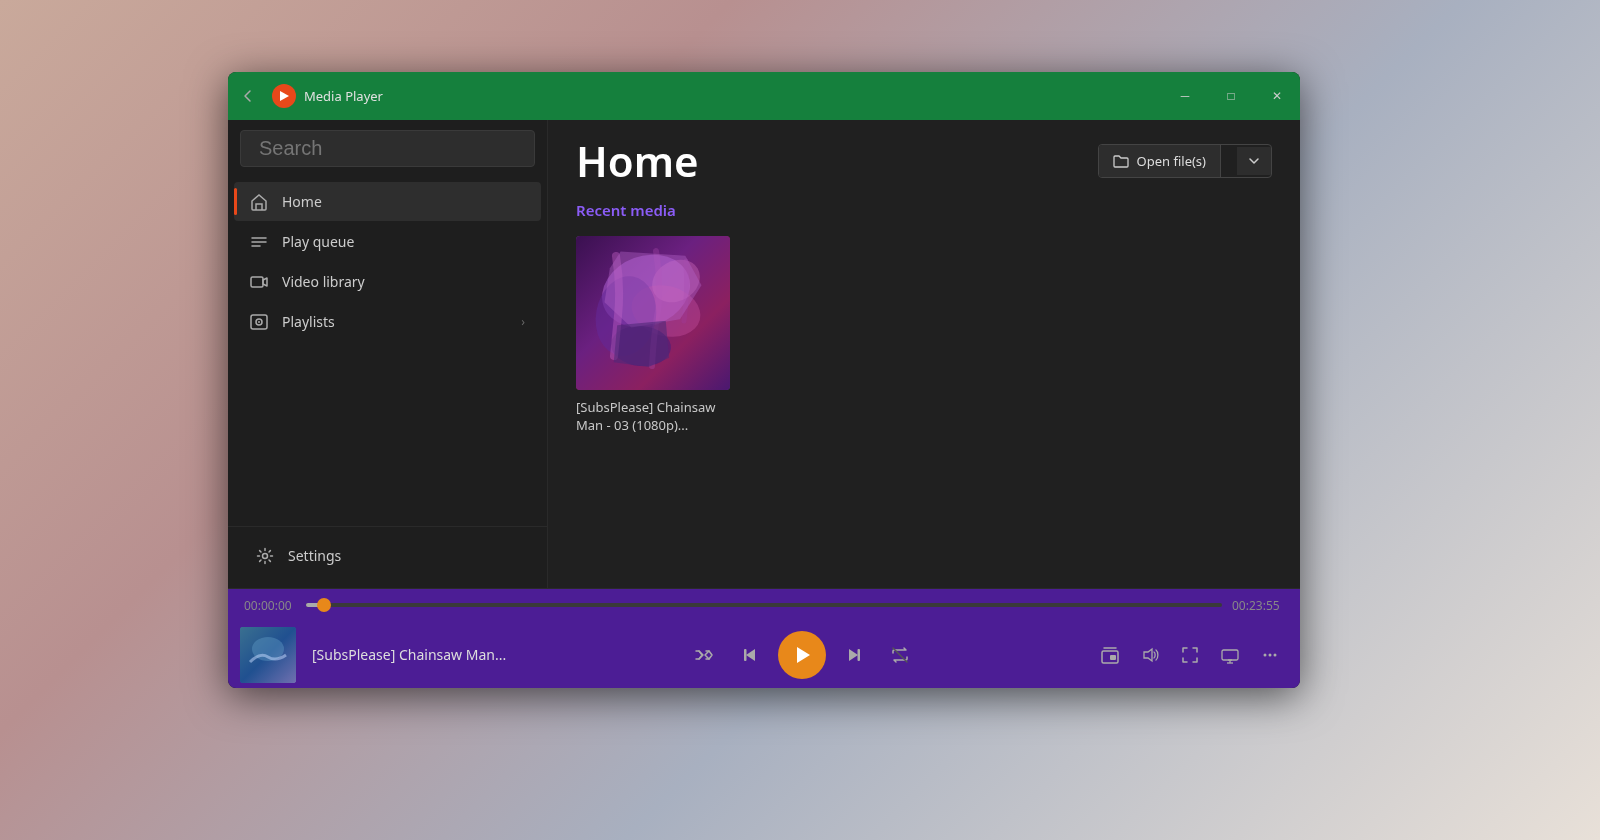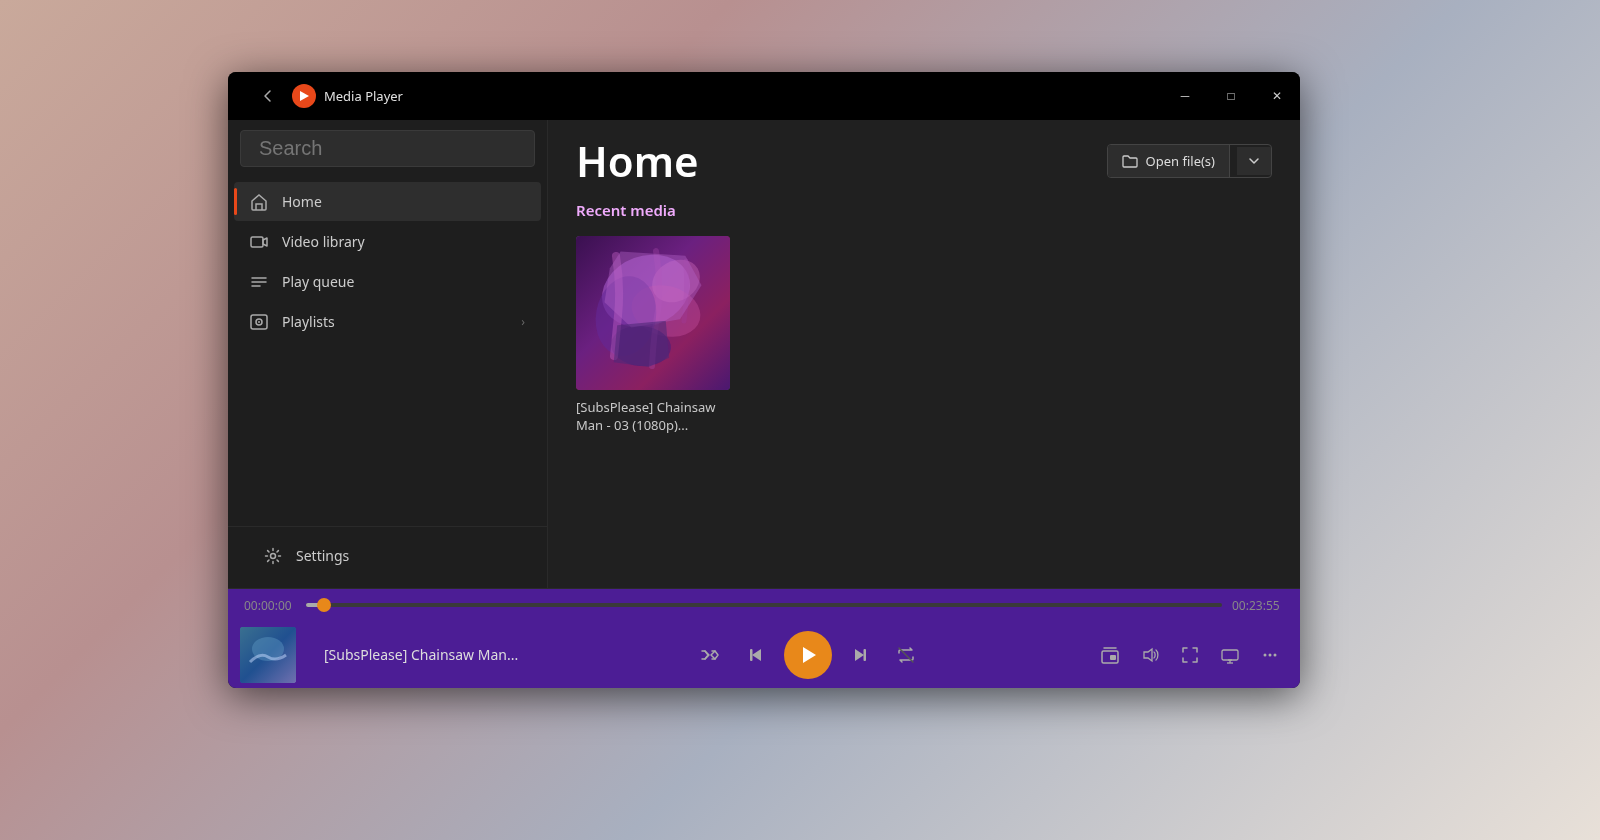--- a/index.html
+++ b/index.html
@@ -32,24 +32,24 @@
       display: flex;
       flex-direction: column;
       overflow: hidden;
       z-index: 10;
       box-shadow: 0 8px 40px rgba(0,0,0,0.6);
     }
 
     
     .titlebar {
       height: 48px;
-      background: #000000;
-      display: flex;
-      align-items: center;
-      padding: 0 24px;
+      background: #15803d;
+      display: flex;
+      align-items: center;
+      padding: 0 4px;
       flex-shrink: 0;
       position: relative;
     }
 
     .titlebar-left {
       display: flex;
       align-items: center;
       gap: 8px;
     }
 
@@ -189,21 +189,21 @@
     .nav-item .nav-label {
       flex: 1;
     }
 
     .nav-item .chevron {
       color: #666;
       font-size: 12px;
     }
 
     .sidebar-bottom {
-      padding: 8px 14px 12px;
+      padding: 8px 6px 12px;
       border-top: 1px solid #2a2a2a;
     }
 
     
     .content {
       flex: 1;
       background: #202020;
       display: flex;
       flex-direction: column;
       overflow: hidden;
@@ -220,21 +220,21 @@
     .page-title-text {
       color: #ffffff;
       font-size: 42px;
       font-weight: 600;
       line-height: 1;
     }
 
     .open-file-btn {
       display: flex;
       align-items: center;
-      gap: 7px;
+      gap: 16px;
       border: 1px solid #444;
       border-radius: 4px;
       overflow: hidden;
     }
 
     .open-file-main {
       display: flex;
       align-items: center;
       gap: 8px;
       padding: 7px 14px;
@@ -253,21 +253,21 @@
       font-size: 13px;
     }
 
     .content-body {
       flex: 1;
       padding: 8px 28px 16px;
       overflow-y: auto;
     }
 
     .section-title {
-      color: #f0abfc;
+      color: #8b5cf6;
       font-size: 15px;
       font-weight: 600;
       margin-bottom: 16px;
     }
 
     .media-grid {
       display: flex;
       gap: 16px;
       flex-wrap: wrap;
     }
@@ -377,21 +377,21 @@
       height: 14px;
       background: #e8881a;
       border-radius: 50%;
     }
 
     .controls-row {
       flex: 1;
       display: flex;
       align-items: center;
       padding: 0 12px;
-      gap: 20px;
+      gap: 8px;
     }
 
     .track-thumbnail {
       width: 56px;
       height: 56px;
       border-radius: 3px;
       overflow: hidden;
       background: #333;
       flex-shrink: 0;
     }
@@ -521,36 +521,36 @@
               <path d="M6 17v-6h6v6" stroke="#aaa" stroke-width="1.5" fill="none"></path>
             </svg>
           </span>
           <span class="nav-label">Home</span>
         </div>
 
 
         <div class="nav-item">
           <span class="nav-icon">
             <svg width="18" height="18" viewBox="0 0 18 18" fill="none">
-              <rect x="1" y="4" width="12" height="10" rx="1.5" stroke="#aaa" stroke-width="1.5" fill="none"></rect>
-              <path d="M13 7l4-2v8l-4-2V7z" stroke="#aaa" stroke-width="1.5" fill="none" stroke-linejoin="round"></path>
-            </svg>
-          </span>
-          <span class="nav-label">Video library</span>
-        </div>
-
-        <div class="nav-item">
-          <span class="nav-icon">
-            <svg width="18" height="18" viewBox="0 0 18 18" fill="none">
               <line x1="2" y1="5" x2="16" y2="5" stroke="#aaa" stroke-width="1.5" stroke-linecap="round"></line>
               <line x1="2" y1="9" x2="16" y2="9" stroke="#aaa" stroke-width="1.5" stroke-linecap="round"></line>
               <line x1="2" y1="13" x2="10" y2="13" stroke="#aaa" stroke-width="1.5" stroke-linecap="round"></line>
             </svg>
           </span>
           <span class="nav-label">Play queue</span>
+        </div>
+
+        <div class="nav-item">
+          <span class="nav-icon">
+            <svg width="18" height="18" viewBox="0 0 18 18" fill="none">
+              <rect x="1" y="4" width="12" height="10" rx="1.5" stroke="#aaa" stroke-width="1.5" fill="none"></rect>
+              <path d="M13 7l4-2v8l-4-2V7z" stroke="#aaa" stroke-width="1.5" fill="none" stroke-linejoin="round"></path>
+            </svg>
+          </span>
+          <span class="nav-label">Video library</span>
         </div>
 
         <div class="nav-item">
           <span class="nav-icon">
             <svg width="18" height="18" viewBox="0 0 18 18" fill="none">
               <rect x="1" y="2" width="16" height="14" rx="2" stroke="#aaa" stroke-width="1.5" fill="none"></rect>
               <circle cx="9" cy="9" r="3" stroke="#aaa" stroke-width="1.5" fill="none"></circle>
               <circle cx="9" cy="9" r="1" fill="#aaa"></circle>
             </svg>
           </span>

